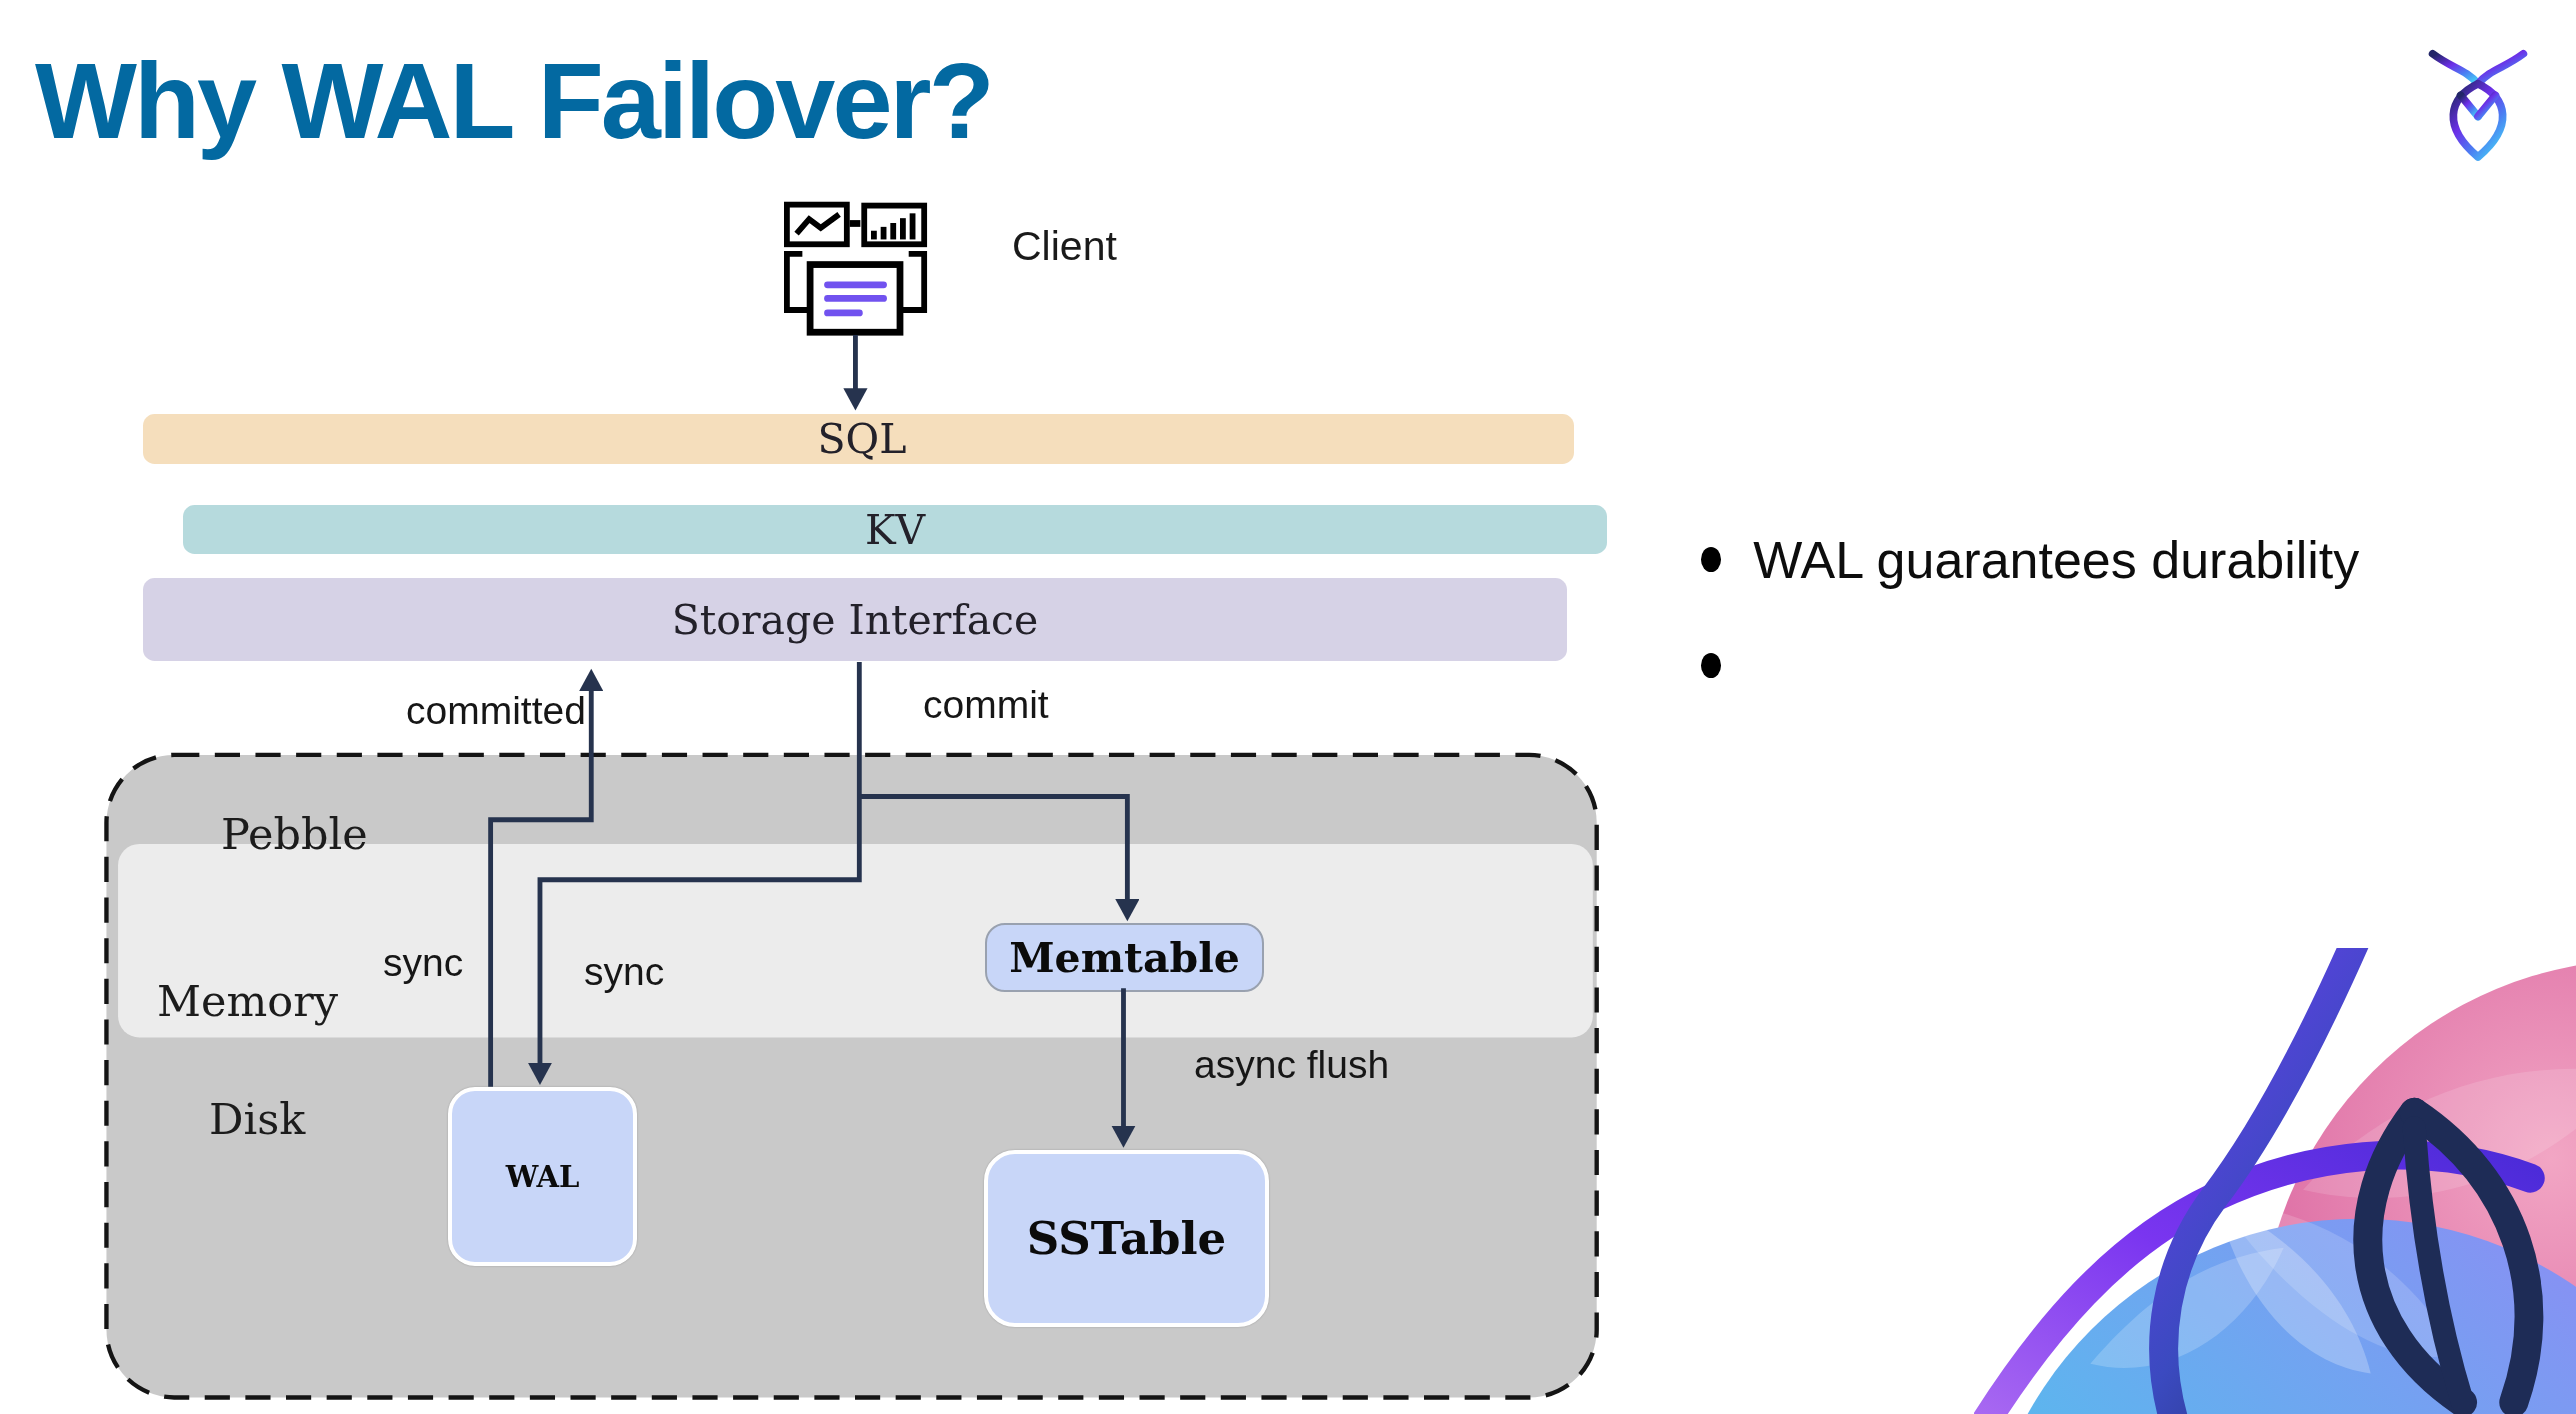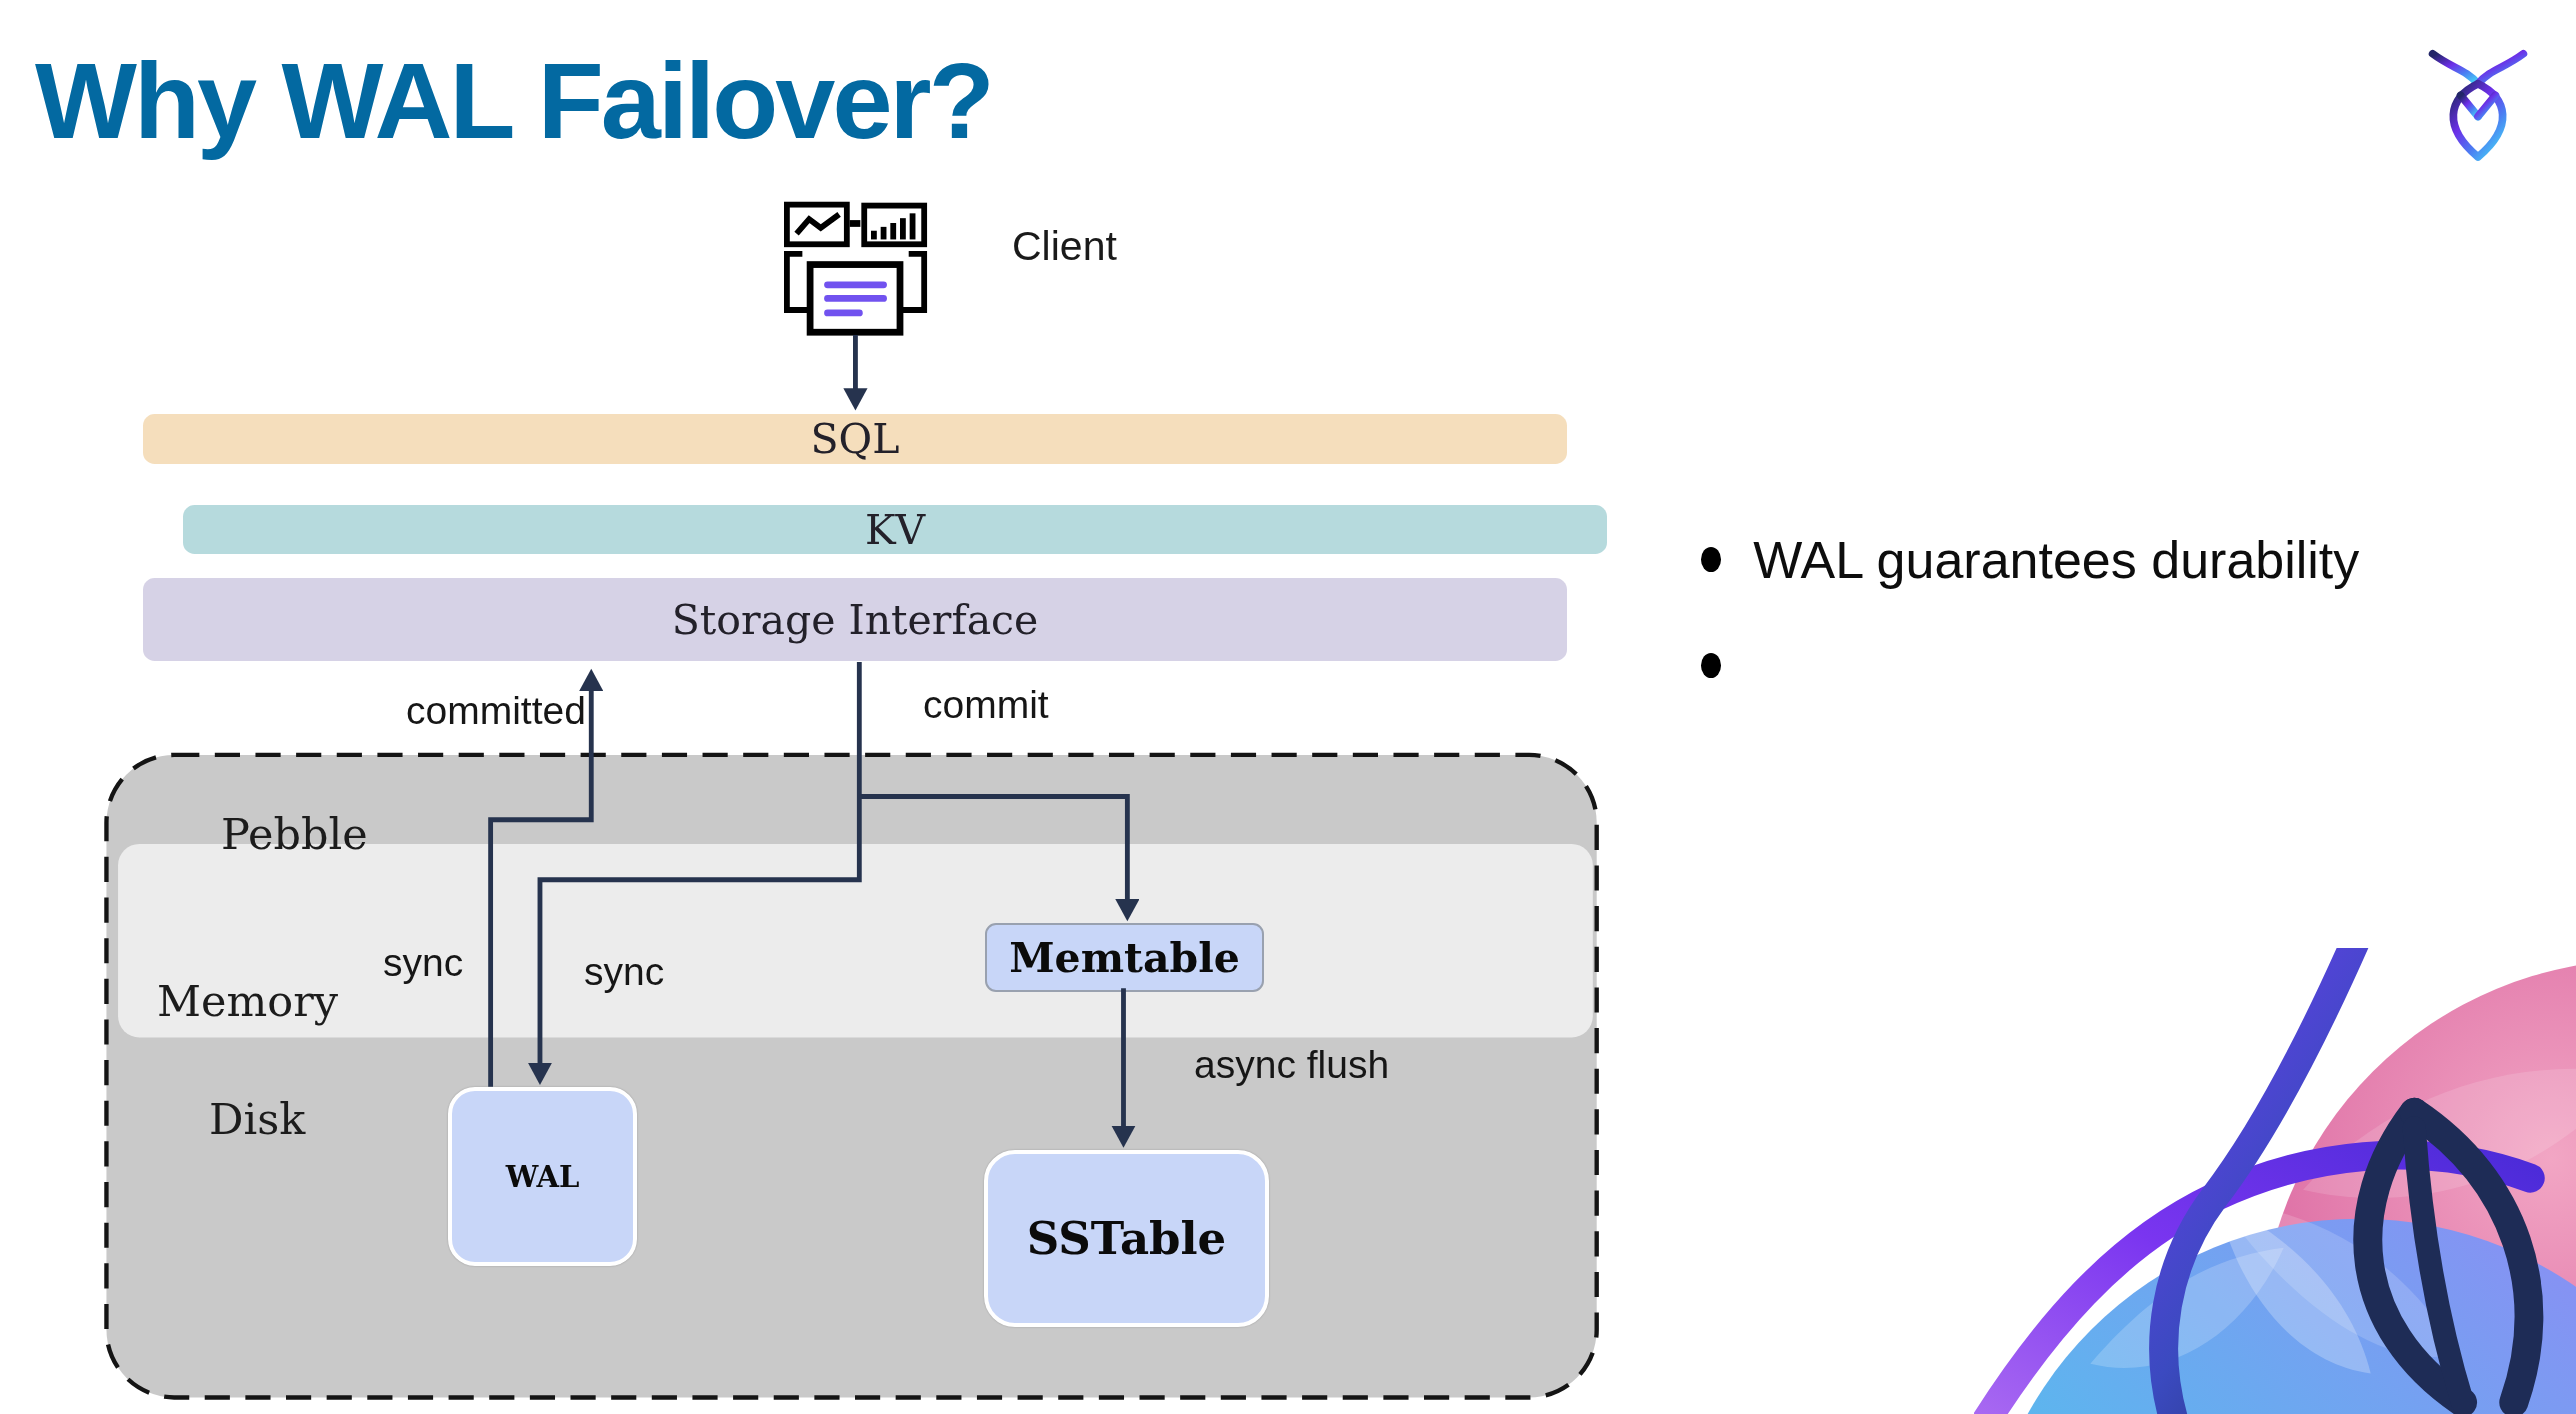--- a/index.html
+++ b/index.html
@@ -22,21 +22,21 @@
     font-size:41px; color:#1a1a1a; line-height:50px;
   }
 
   
   .bar {
     position:absolute; left:143px; width:1424px; border-radius:11.6px;
     display:flex; align-items:center; justify-content:center;
     font-family:"DejaVu Serif","Liberation Serif",serif;
     font-size:41px; color:#23212a;
   }
-  .bar-sql     { top:414px; height:50px; background:#f5debc; }
+  .bar-sql     { top:414px; height:50px; background:#f5debc;padding-left:7px; }
   .bar-kv      { top:505px; height:49px; background:#b6dadd;margin-left:40px; }
   .bar-storage { top:578px; height:83px; background:#d6d2e6; }
 
   
   .serif-label {
     position:absolute; font-family:"DejaVu Serif","Liberation Serif",serif;
     font-size:43px; color:#1c1c1c; line-height:52px;
   }
   .lbl-pebble { left:221px; top:808px; }
   .lbl-memory { left:157px; top:975px; }
@@ -59,21 +59,21 @@
     display:flex; align-items:center; justify-content:center;
     font-family:"DejaVu Serif","Liberation Serif",serif; font-weight:bold; color:#0b0b0b;
   }
   .node-wal {
     left:448px; top:1087px; width:181px; height:171px;
     border:4.8px solid #ffffff; border-radius:27px; font-size:29px;
     box-shadow:0 0 1.9px rgba(0,0,0,.25);
   }
   .node-memtable {
     left:985px; top:923px; width:275px; height:65px;
-    border:2.9px solid #99a1af; border-radius:11px; font-size:41px;
+    border:2.9px solid #99a1af; border-radius:20px; font-size:41px;
   }
   .node-sstable {
     left:984px; top:1150px; width:277px; height:169px;
     border:4.8px solid #ffffff; border-radius:31px; font-size:45px;
     box-shadow:0 0 1.9px rgba(0,0,0,.25);
   }
 
   
   .bullets { position:absolute; left:1701px; top:530px; width:852px; }
   .bullet-item { display:flex; gap:32px; margin-bottom:45px; }

